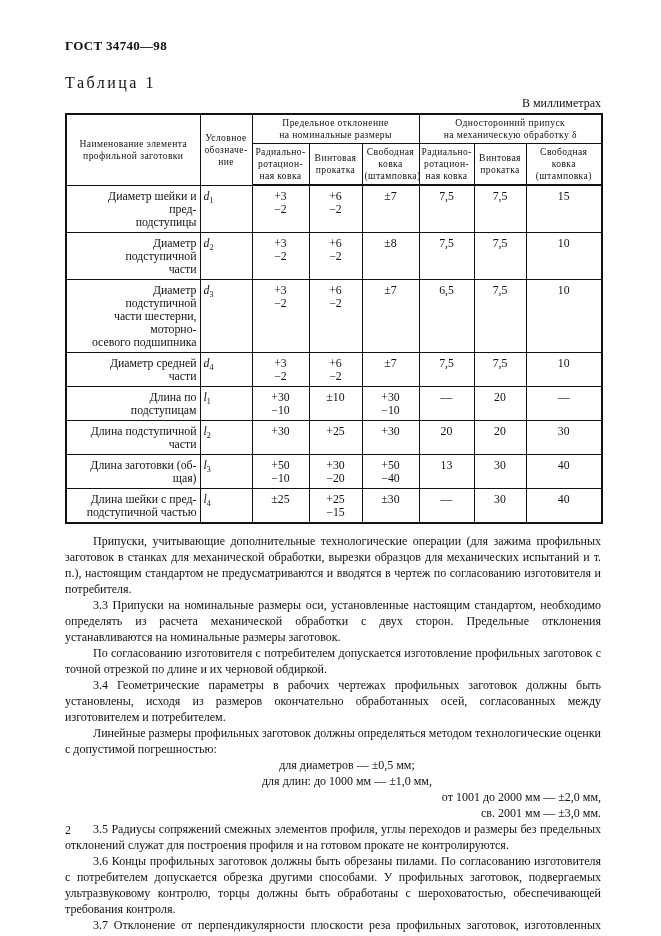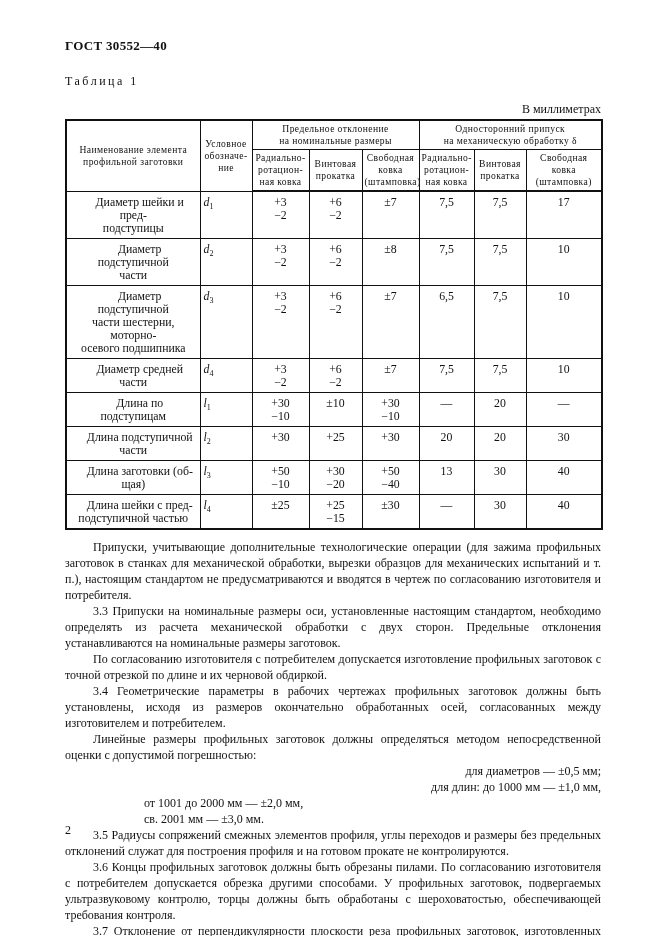--- a/index.html
+++ b/index.html
@@ -19,27 +19,27 @@
     padding: 38px 60px 0 65px;
     box-sizing: border-box;
   }
   .doc-code {
     font-weight: bold;
     font-size: 13px;
     letter-spacing: 0.3px;
   }
   .table-caption {
     margin-top: 20px;
-    font-size: 12px;
+    font-size: 16px;
     letter-spacing: 2.5px;
   }
   .units-note {
     text-align: right;
     font-size: 12px;
-    margin-top: 13px;
+    margin-top: 4px;
     margin-bottom: 2px;
   }
   table.main {
     border-collapse: collapse;
     table-layout: fixed;
     width: 536px;
     border: 2px solid #111;
   }
   table.main th, table.main td {
     border: 1px solid #111;
@@ -57,21 +57,21 @@
   table.main thead tr.subhead th {
     border-bottom: 2px solid #111;
   }
   table.main td {
     font-size: 11.8px;
     line-height: 13px;
     vertical-align: top;
     padding: 4px 3px 3px 3px;
   }
   td.cell-name {
-    text-align: center;
+    text-align: right;
     text-indent: 13px;
     padding-left: 5px;
     padding-right: 4px;
   }
   td.cell-desig {
     text-align: left;
     font-style: italic;
   }
   td.cell-desig sub {
     font-style: normal;
@@ -83,35 +83,35 @@
   .bodytext {
     margin-top: 9px;
     font-size: 12px;
     line-height: 16px;
   }
   .bodytext p {
     margin: 0;
     text-align: justify;
   }
   p.p-std { text-indent: 28px; }
-  p.p-list1 { padding-left: 28px; text-align: right; }
-  p.p-list2 { padding-left: 79px; text-align: left; }
+  p.p-list1 { padding-left: 28px; text-align: center; }
+  p.p-list2 { padding-left: 79px; text-align: right; }
   .page-number {
     position: absolute;
     left: 65px;
     top: 823px;
     font-size: 12px;
   }
 </style>
 </head>
 <body>
 
 <div class="page">
 
-  <div class="doc-code">ГОСТ 30552—40</div>
+  <div class="doc-code">ГОСТ 34740—98</div>
 
   <div class="table-caption">Таблица 1</div>
   <div class="units-note">В миллиметрах</div>
 
   <table class="main">
     <colgroup>
       <col style="width:134px">
       <col style="width:52px">
       <col style="width:57px">
       <col style="width:53px">
@@ -156,21 +156,21 @@
         <td class="cell-name">Диаметр шейки и пред-
 подступицы</td>
         <td class="cell-desig"><span>d</span><sub>1</sub></td>
         <td class="cell-val">+3
 −2</td>
         <td class="cell-val">+6
 −2</td>
         <td class="cell-val">±7</td>
         <td class="cell-val">7,5</td>
         <td class="cell-val">7,5</td>
-        <td class="cell-val">17</td>
+        <td class="cell-val">15</td>
       </tr>
       <tr>
         <td class="cell-name">Диаметр подступичной
 части</td>
         <td class="cell-desig"><span>d</span><sub>2</sub></td>
         <td class="cell-val">+3
 −2</td>
         <td class="cell-val">+6
 −2</td>
         <td class="cell-val">±8</td>
@@ -254,21 +254,21 @@
         <td class="cell-val">40</td>
       </tr>
     </tbody>
   </table>
 
   <div class="bodytext">
     <p class="p-std">Припуски, учитывающие дополнительные технологические операции (для зажима профильных заготовок в станках для механической обработки, вырезки образцов для механических испытаний и т. п.), настоящим стандартом не предусматриваются и вводятся в чертеж по согласованию изготовителя и потребителя.</p>
     <p class="p-std">3.3 Припуски на номинальные размеры оси, установленные настоящим стандартом, необходимо определять из расчета механической обработки с двух сторон. Предельные отклонения устанавливаются на номинальные размеры заготовок.</p>
     <p class="p-std">По согласованию изготовителя с потребителем допускается изготовление профильных заготовок с точной отрезкой по длине и их черновой обдиркой.</p>
     <p class="p-std">3.4 Геометрические параметры в рабочих чертежах профильных заготовок должны быть установлены, исходя из размеров окончательно обработанных осей, согласованных между изготовителем и потребителем.</p>
-    <p class="p-std">Линейные размеры профильных заготовок должны определяться методом непосредственной оценки с допустимой погрешностью:</p>
+    <p class="p-std">Линейные размеры профильных заготовок должны определяться методом технологические оценки с допустимой погрешностью:</p>
     <p class="p-list1">для диаметров — ±0,5 мм;</p>
     <p class="p-list1">для длин: до 1000 мм — ±1,0 мм,</p>
     <p class="p-list2">от 1001 до 2000 мм — ±2,0 мм,</p>
     <p class="p-list2">св. 2001 мм — ±3,0 мм.</p>
     <p class="p-std">3.5 Радиусы сопряжений смежных элементов профиля, углы переходов и размеры без предельных отклонений служат для построения профиля и на готовом прокате не контролируются.</p>
     <p class="p-std">3.6 Концы профильных заготовок должны быть обрезаны пилами. По согласованию изготовителя с потребителем допускается обрезка другими способами. У профильных заготовок, подвергаемых ультразвуковому контролю, торцы должны быть обработаны с шероховатостью, обеспечивающей требования контроля.</p>
     <p class="p-std">3.7 Отклонение от перпендикулярности плоскости реза профильных заготовок, изготовленных винтовой прокаткой и радиально-ротационной ковкой, не должно превышать 0,07 диаметра разрезаемого сечения, а по требованию потребителя — 5,0 мм.</p>
   </div>
 
 </div>

